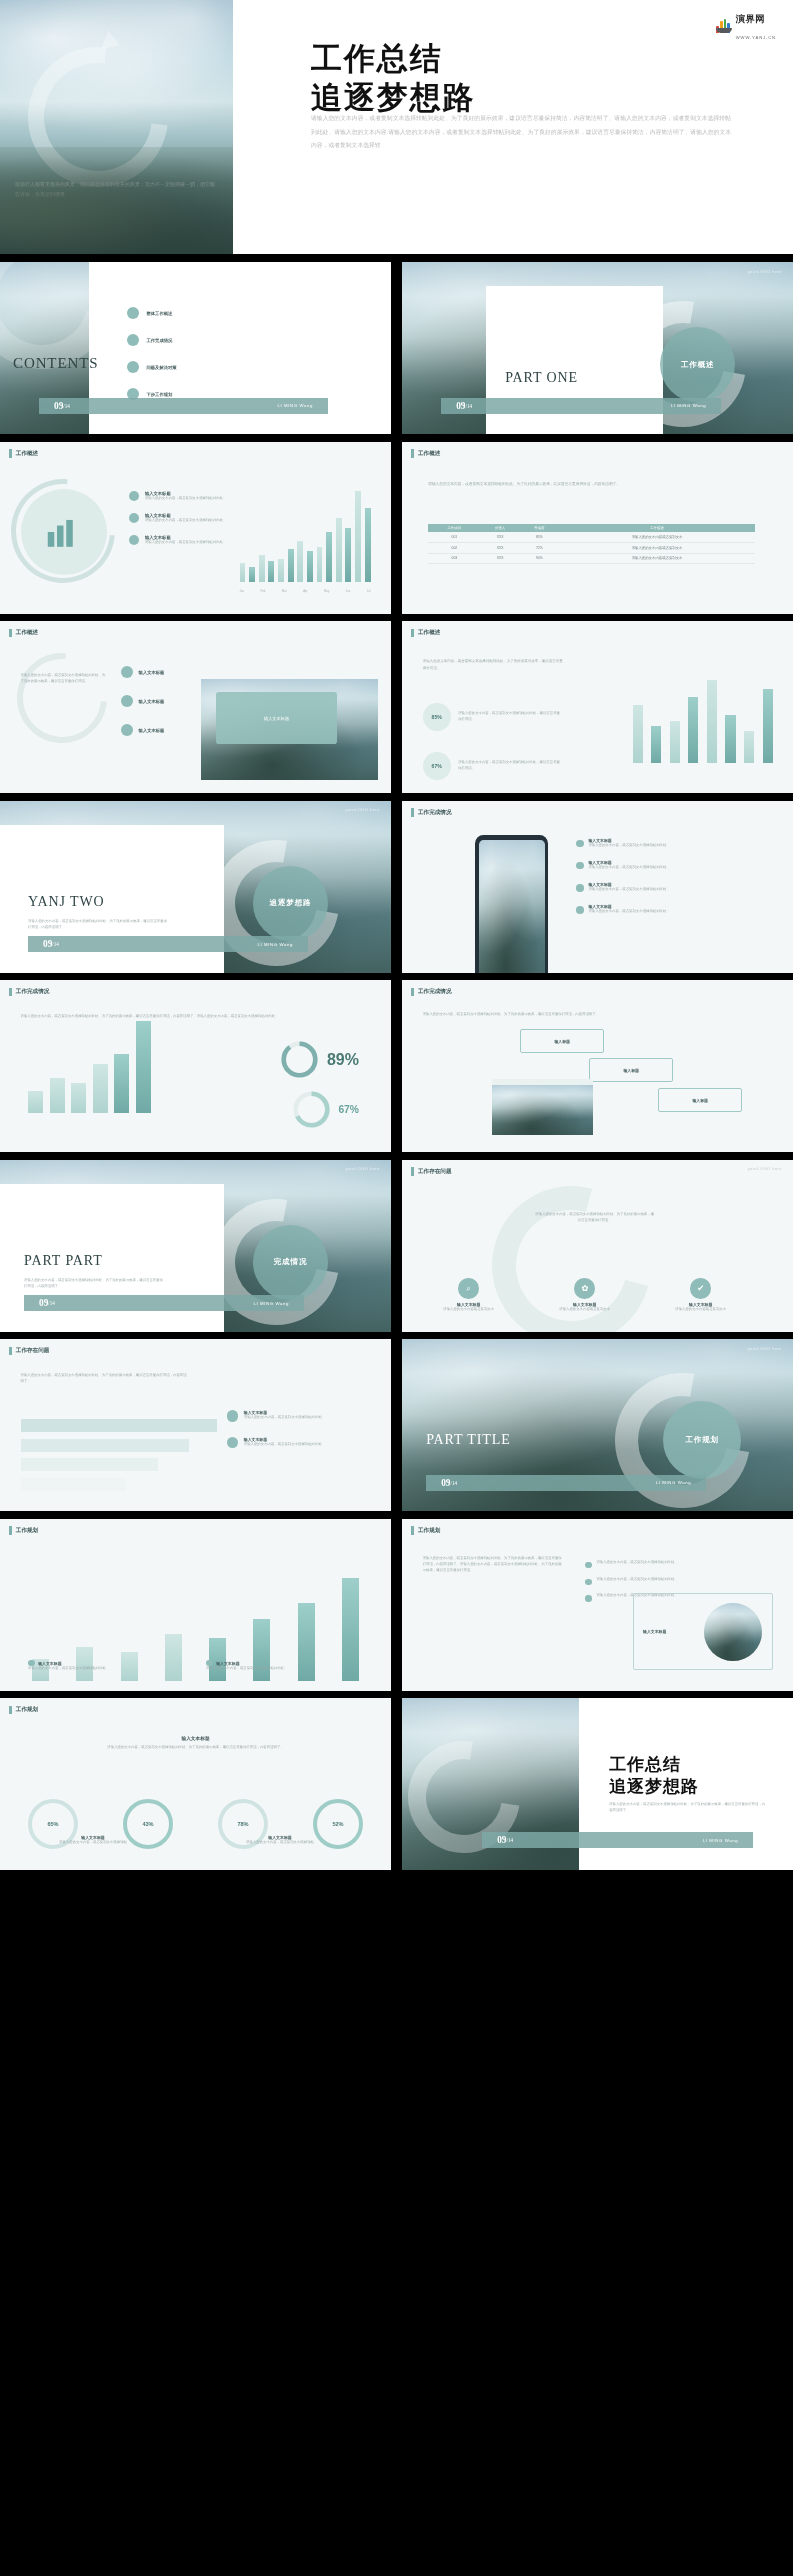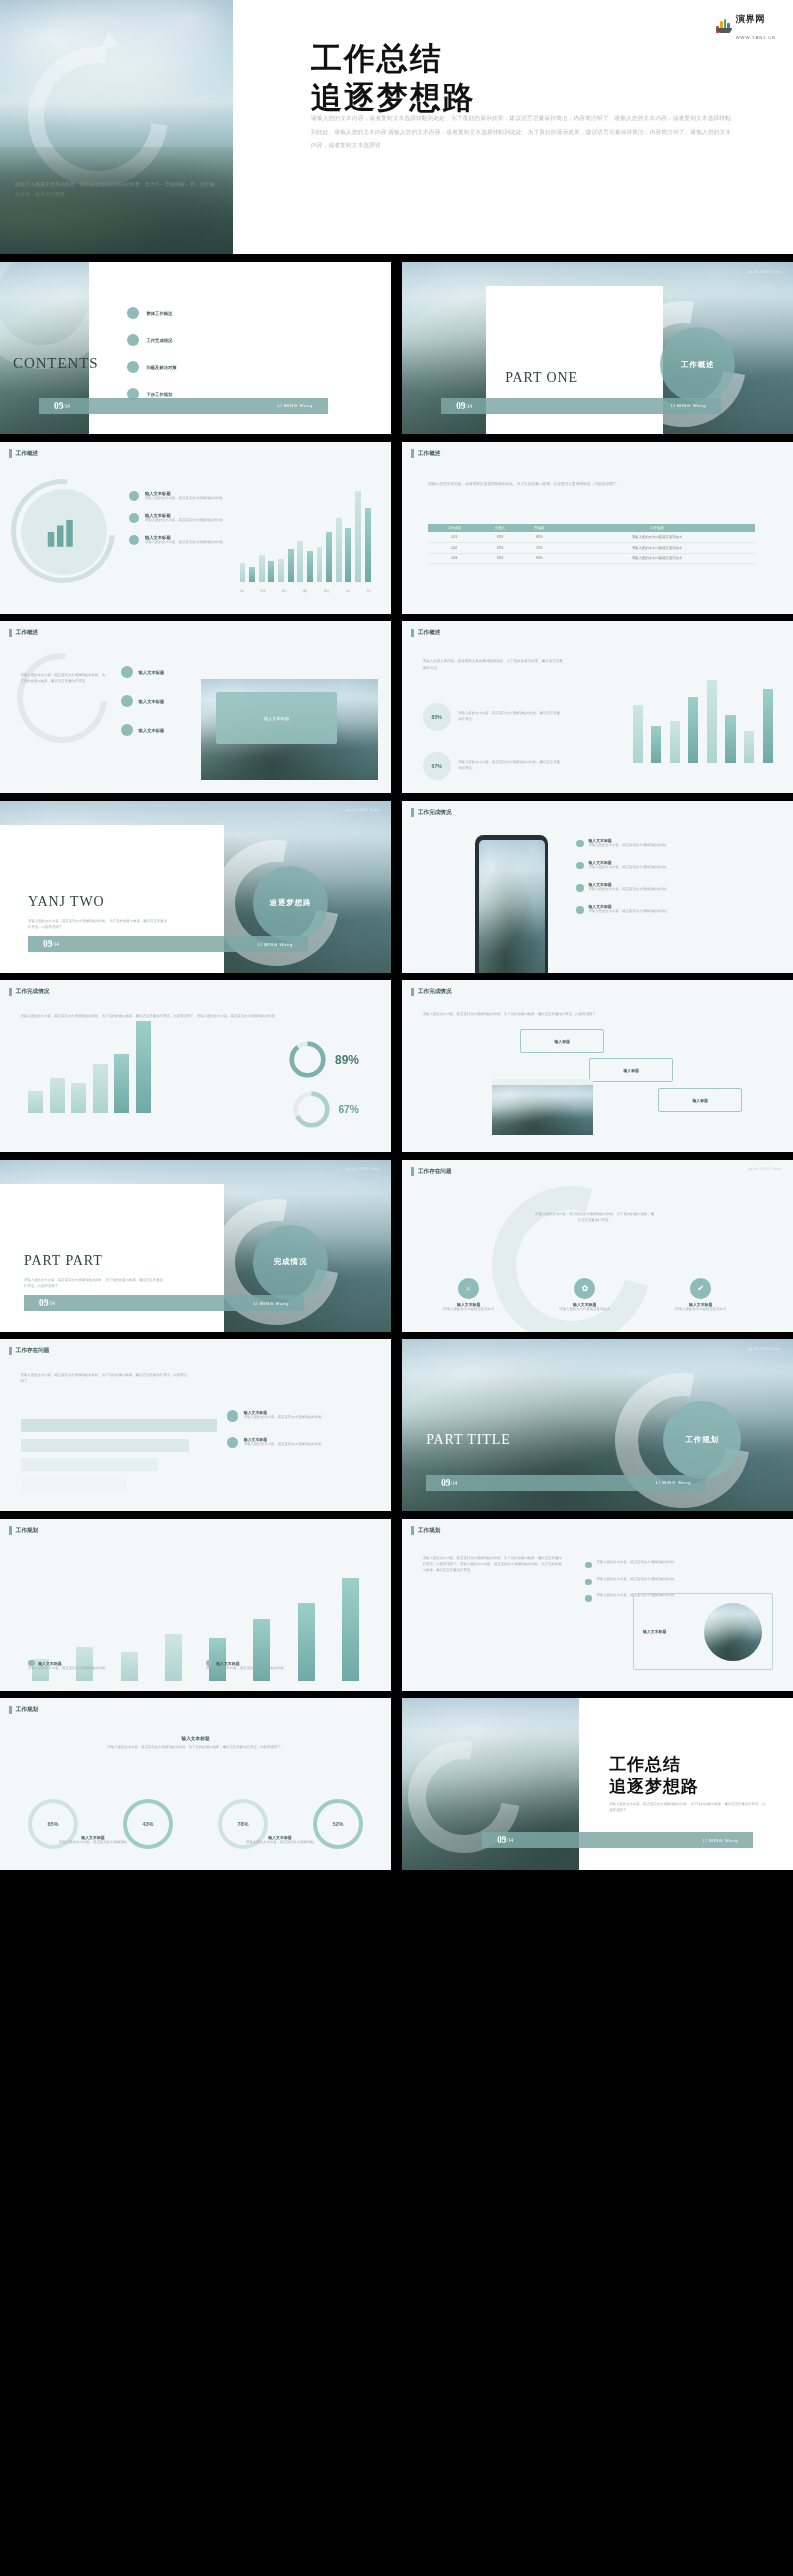--- a/index.html
+++ b/index.html
@@ -401,21 +401,21 @@
         <span class="barL" style="width:15px;height:30%"></span>
         <span class="barL" style="width:15px;height:48%"></span>
         <span class="bar" style="width:15px;height:58%"></span>
         <span class="bar" style="width:15px;height:90%"></span>
       </div>
       <div style="position:absolute;right:32px;top:60px;display:flex;align-items:center;gap:7.5px">
         <svg width="39" height="39" viewBox="0 0 42 42">
             <circle cx="21" cy="21" r="17" fill="none" stroke="#e3eeec" stroke-width="5"></circle>
             <circle cx="21" cy="21" r="17" fill="none" stroke="#7fb0ad" stroke-width="5" stroke-dasharray="95 107" transform="rotate(-90 21 21)"></circle>
           </svg>
-        <span style="font-size:12px;color:#4a7a76;font-weight:bold">89%</span>
+        <span style="font-size:16px;color:#4a7a76;font-weight:bold">89%</span>
       </div>
       <div style="position:absolute;right:32px;top:110px;display:flex;align-items:center;gap:7.5px">
         <svg width="39" height="39" viewBox="0 0 42 42">
             <circle cx="21" cy="21" r="17" fill="none" stroke="#e3eeec" stroke-width="5"></circle>
             <circle cx="21" cy="21" r="17" fill="none" stroke="#a9d2cd" stroke-width="5" stroke-dasharray="72 107" transform="rotate(-90 21 21)"></circle>
           </svg>
         <span style="font-size:10.3px;color:#6aa39f;font-weight:bold">67%</span>
       </div>
     </div>
 

